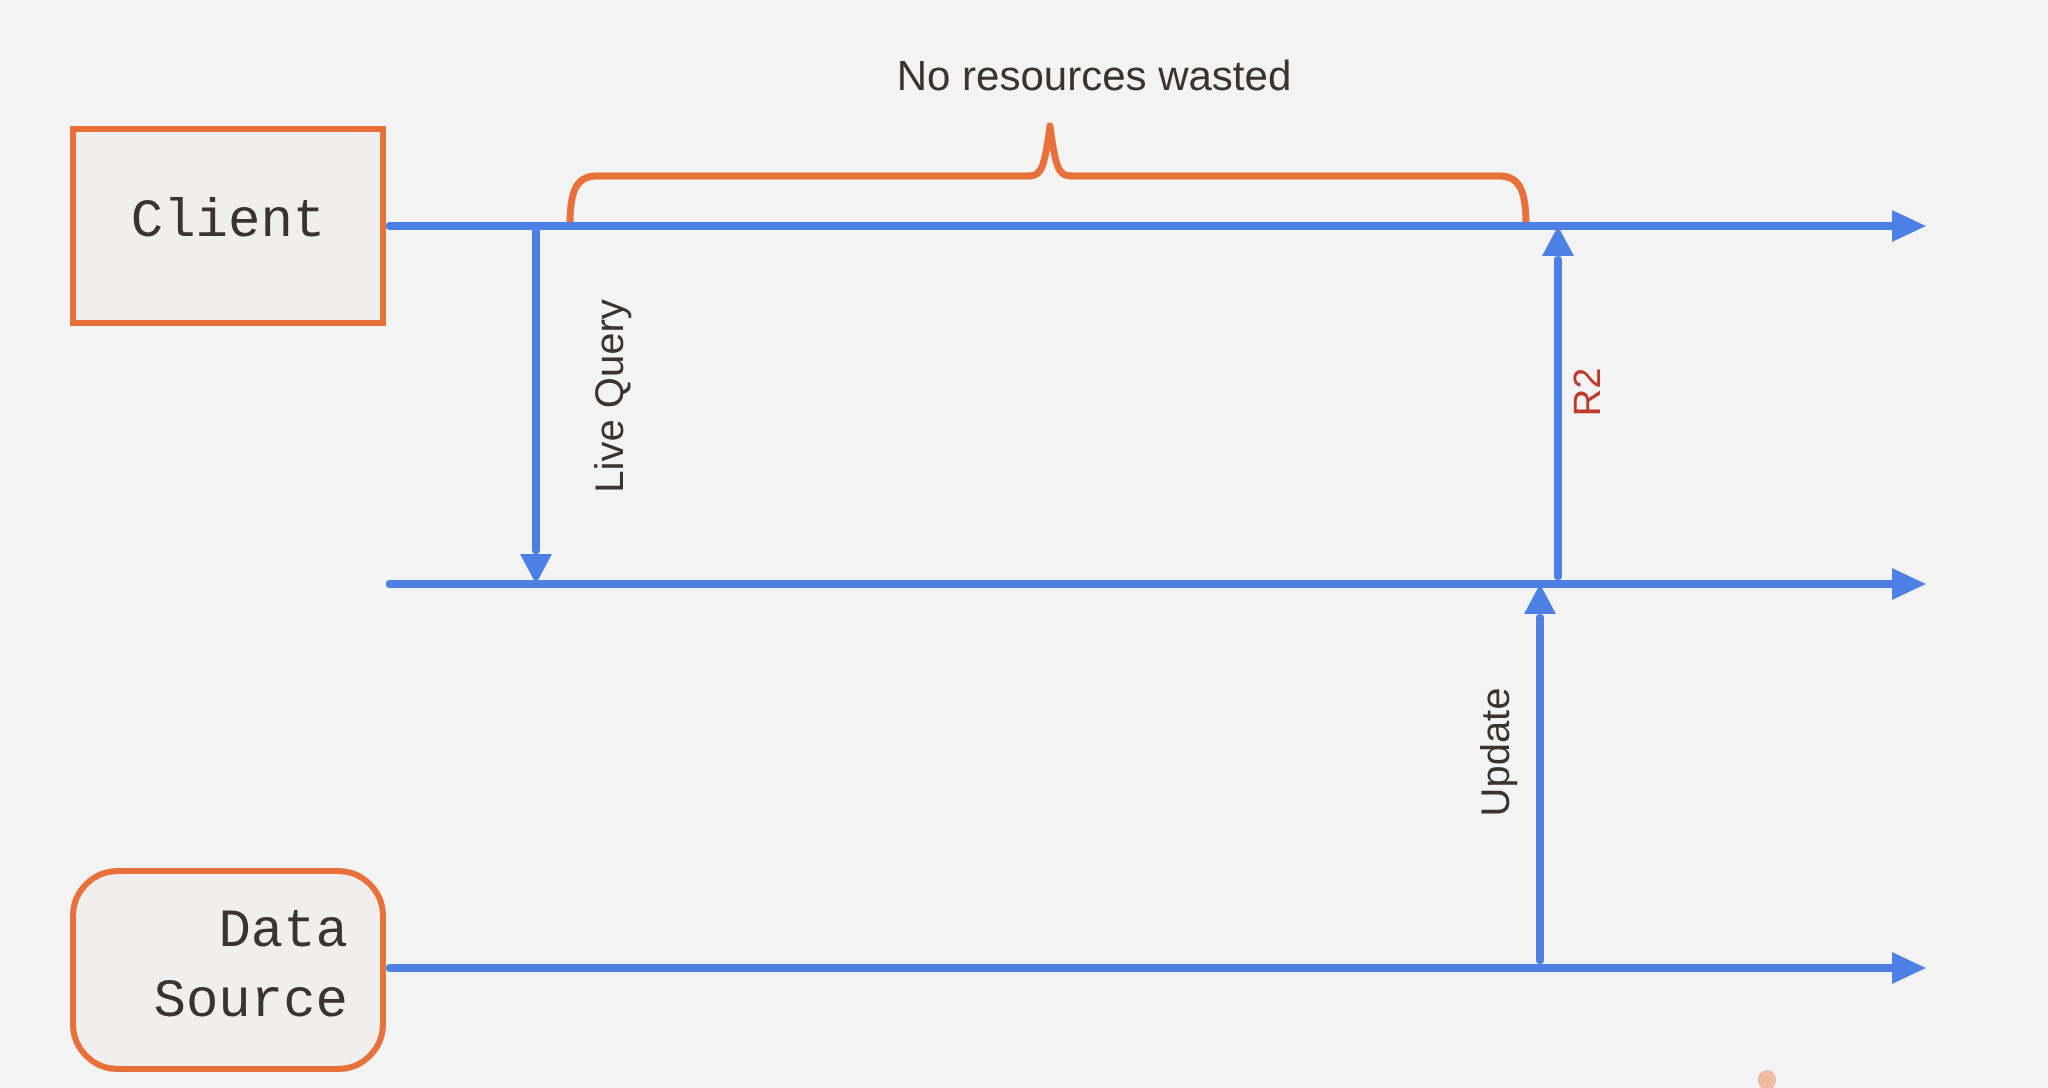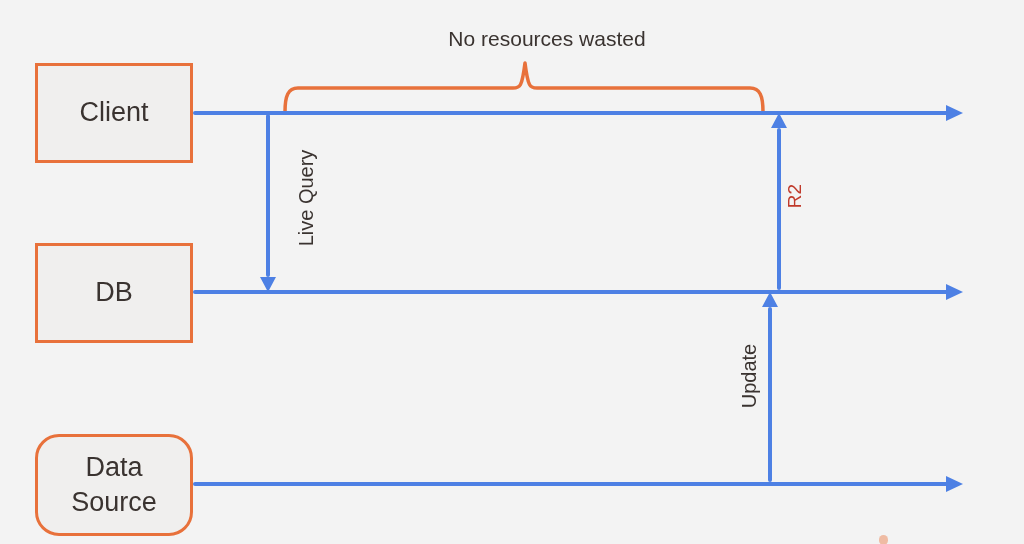--- a/index.html
+++ b/index.html
@@ -17,22 +17,23 @@
     overflow:hidden;margin:0 auto;
   }
   
   .actor-box{
     position:absolute;left:35px;width:158px;height:100px;
     box-sizing:border-box;border:3px solid var(--orange);
     background:var(--boxfill);
     display:flex;align-items:center;justify-content:center;
   }
   .actor-label{
-    font-size:27px;color:var(--ink);text-align:center;line-height:1.3;
+    font-size:27px;color:var(--ink);text-align:right;line-height:1.3;
     max-width:120px;
+    font-family:Liberation Mono, monospace;
   }
   .box-client{top:63px;}
   .box-db{top:243px;}
   .box-datasource{top:434px;height:102px;border-radius:24px;}
   
   .hline{
     position:absolute;left:193px;width:755px;height:4px;
     background:var(--blue);border-radius:2px;
   }
   .hl-client{top:111px;}
@@ -93,23 +94,20 @@
 
   <div class="annotation">No resources wasted</div>
 
   <svg class="brace-svg" width="1024" height="544" viewBox="0 0 1024 544">
     <path d="M 285 112 C 285 96, 288 88, 298 88 L 513 88 C 520 88, 522 87, 525 63 C 528 87, 530 88, 537 88 L 750 88 C 760 88, 763 96, 763 112" fill="none" stroke="#e8713b" stroke-width="3.5" stroke-linecap="round" stroke-linejoin="round"></path>
   </svg>
 
   <div class="actor-box box-client">
     <div class="actor-label">Client</div>
   </div>
-  <div class="actor-box box-db">
-    <div class="actor-label">DB</div>
-  </div>
   <div class="actor-box box-datasource">
     <div class="actor-label">Data Source</div>
   </div>
 
   <div class="hline hl-client"></div>
   <div class="arrow-right ar-client"></div>
 
   <div class="hline hl-db"></div>
   <div class="arrow-right ar-db"></div>
 

